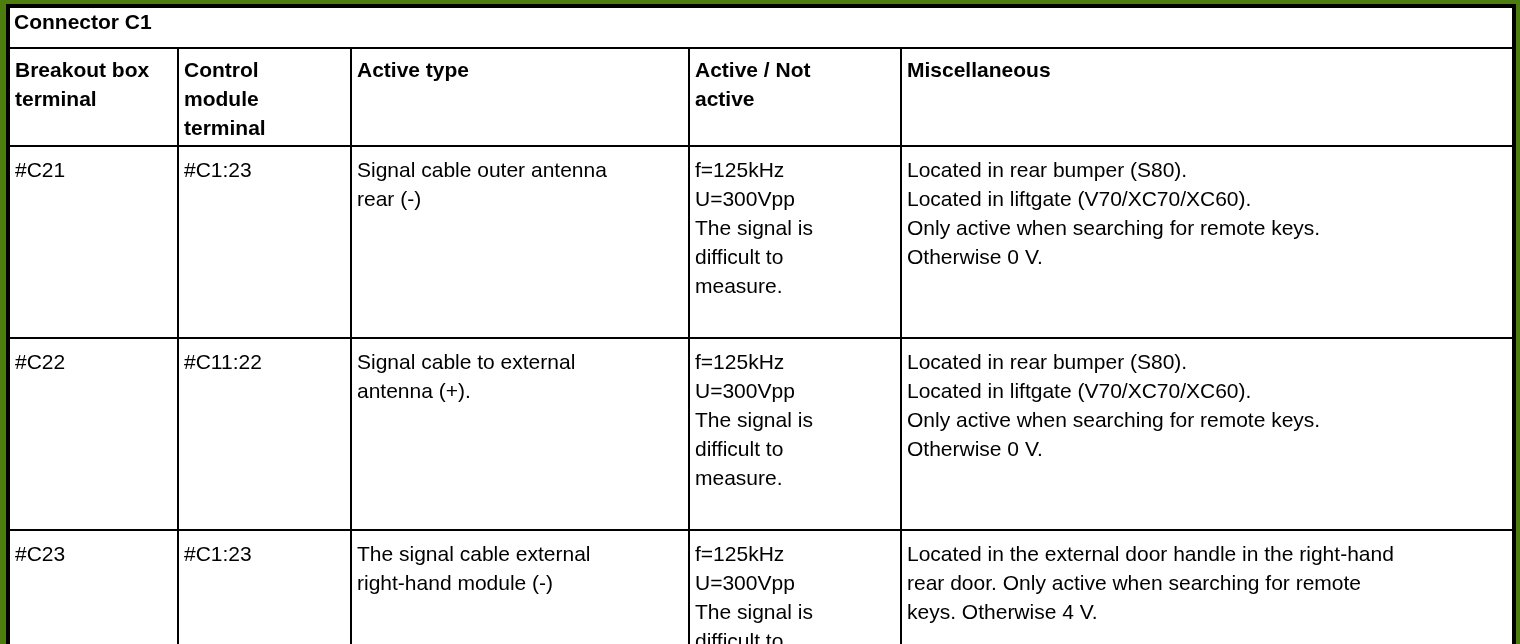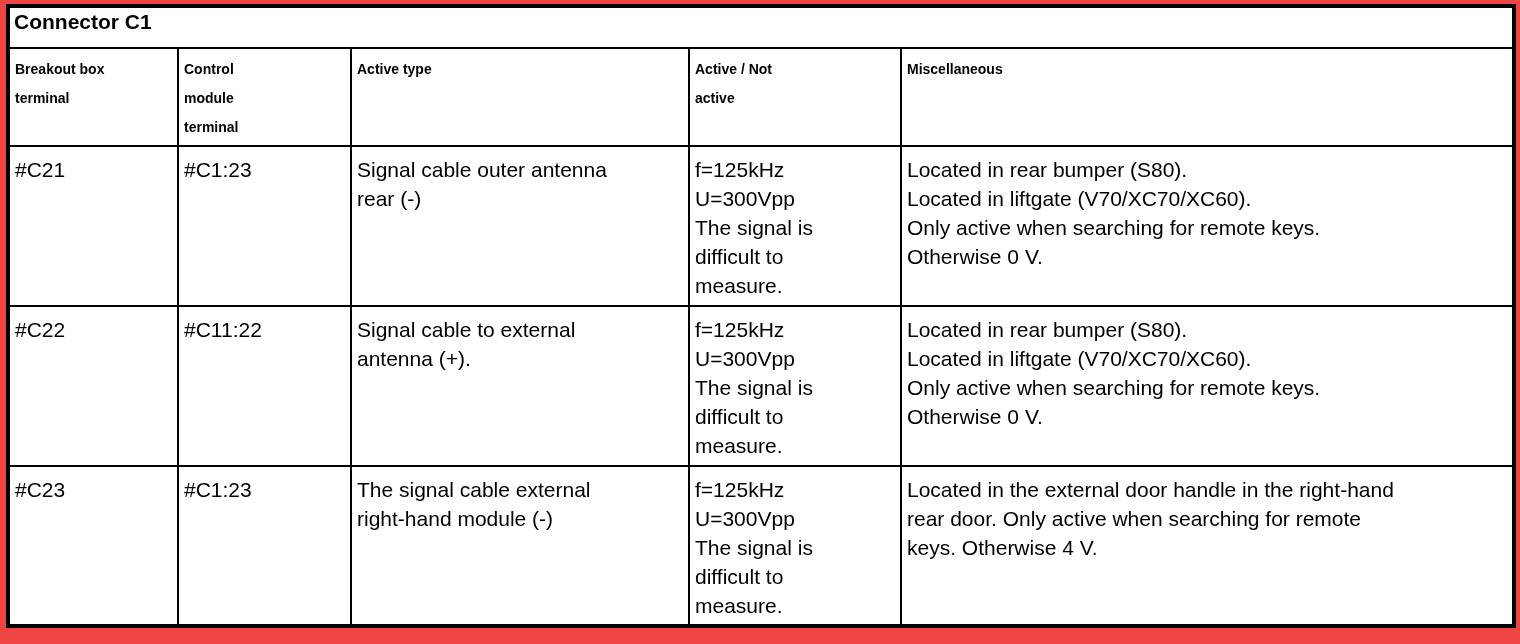--- a/index.html
+++ b/index.html
@@ -8,21 +8,21 @@
     background: #ffffff;
     width: 1520px;
     height: 644px;
     font-family: "Liberation Sans", sans-serif;
     color: #000000;
   }
   .page {
     position: relative;
     width: 1520px;
     height: 644px;
-    background: #ef4444;
+    background: #4d7c0f;
     overflow: hidden;
   }
   table.doc-table {
     position: absolute;
     left: 6px;
     top: 4px;
     width: 1506px;
     border-collapse: collapse;
     table-layout: fixed;
     background: #ffffff;
@@ -43,27 +43,27 @@
     height: 42px;
     vertical-align: middle;
     text-align: center;
     font-size: 21px;
     font-weight: bold;
     padding: 2px 4px;
     white-space: normal;
   }
   tr.header-row th {
     height: 98px;
-    font-size: 14px;
+    font-size: 21px;
     font-weight: bold;
     line-height: 29px;
     padding: 6px 4px 0 5px;
   }
   tr.data-row td {
-    height: 160px;
+    height: 192px;
     font-size: 21px;
     font-weight: normal;
     line-height: 29px;
     padding: 8px 6px 0 5px;
   }
 </style>
 </head>
 <body>
 
 <div class="page">

